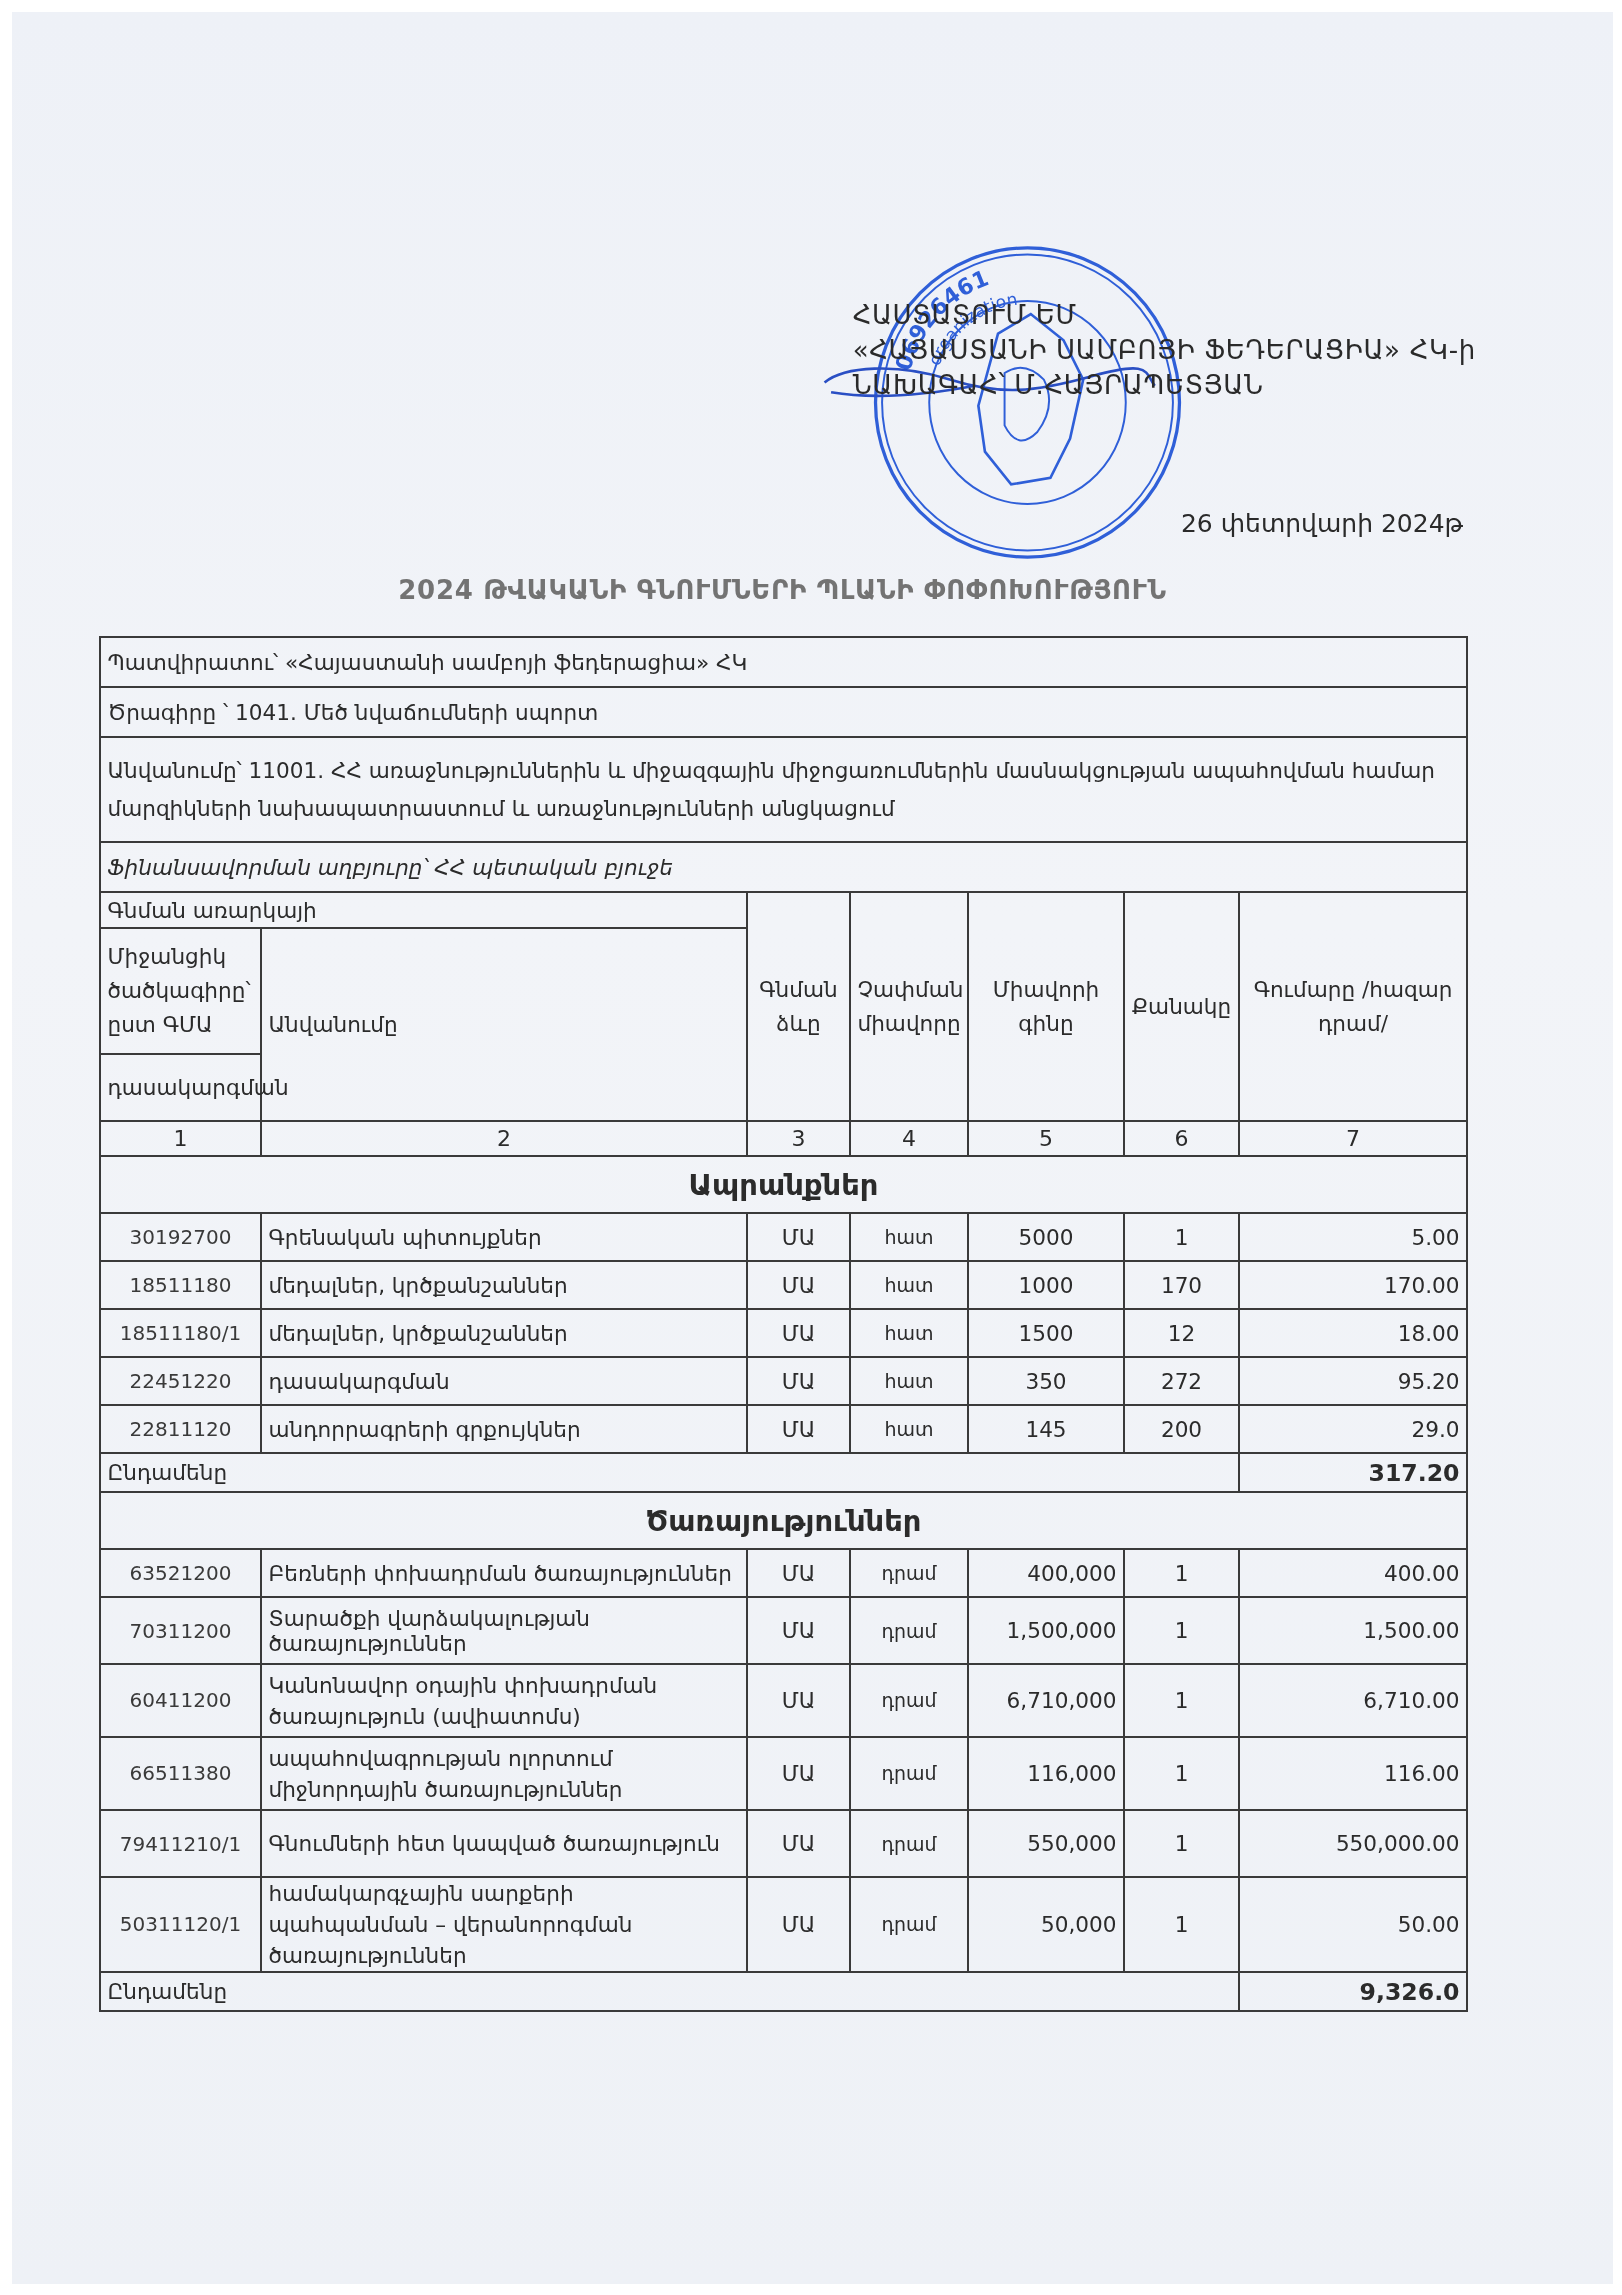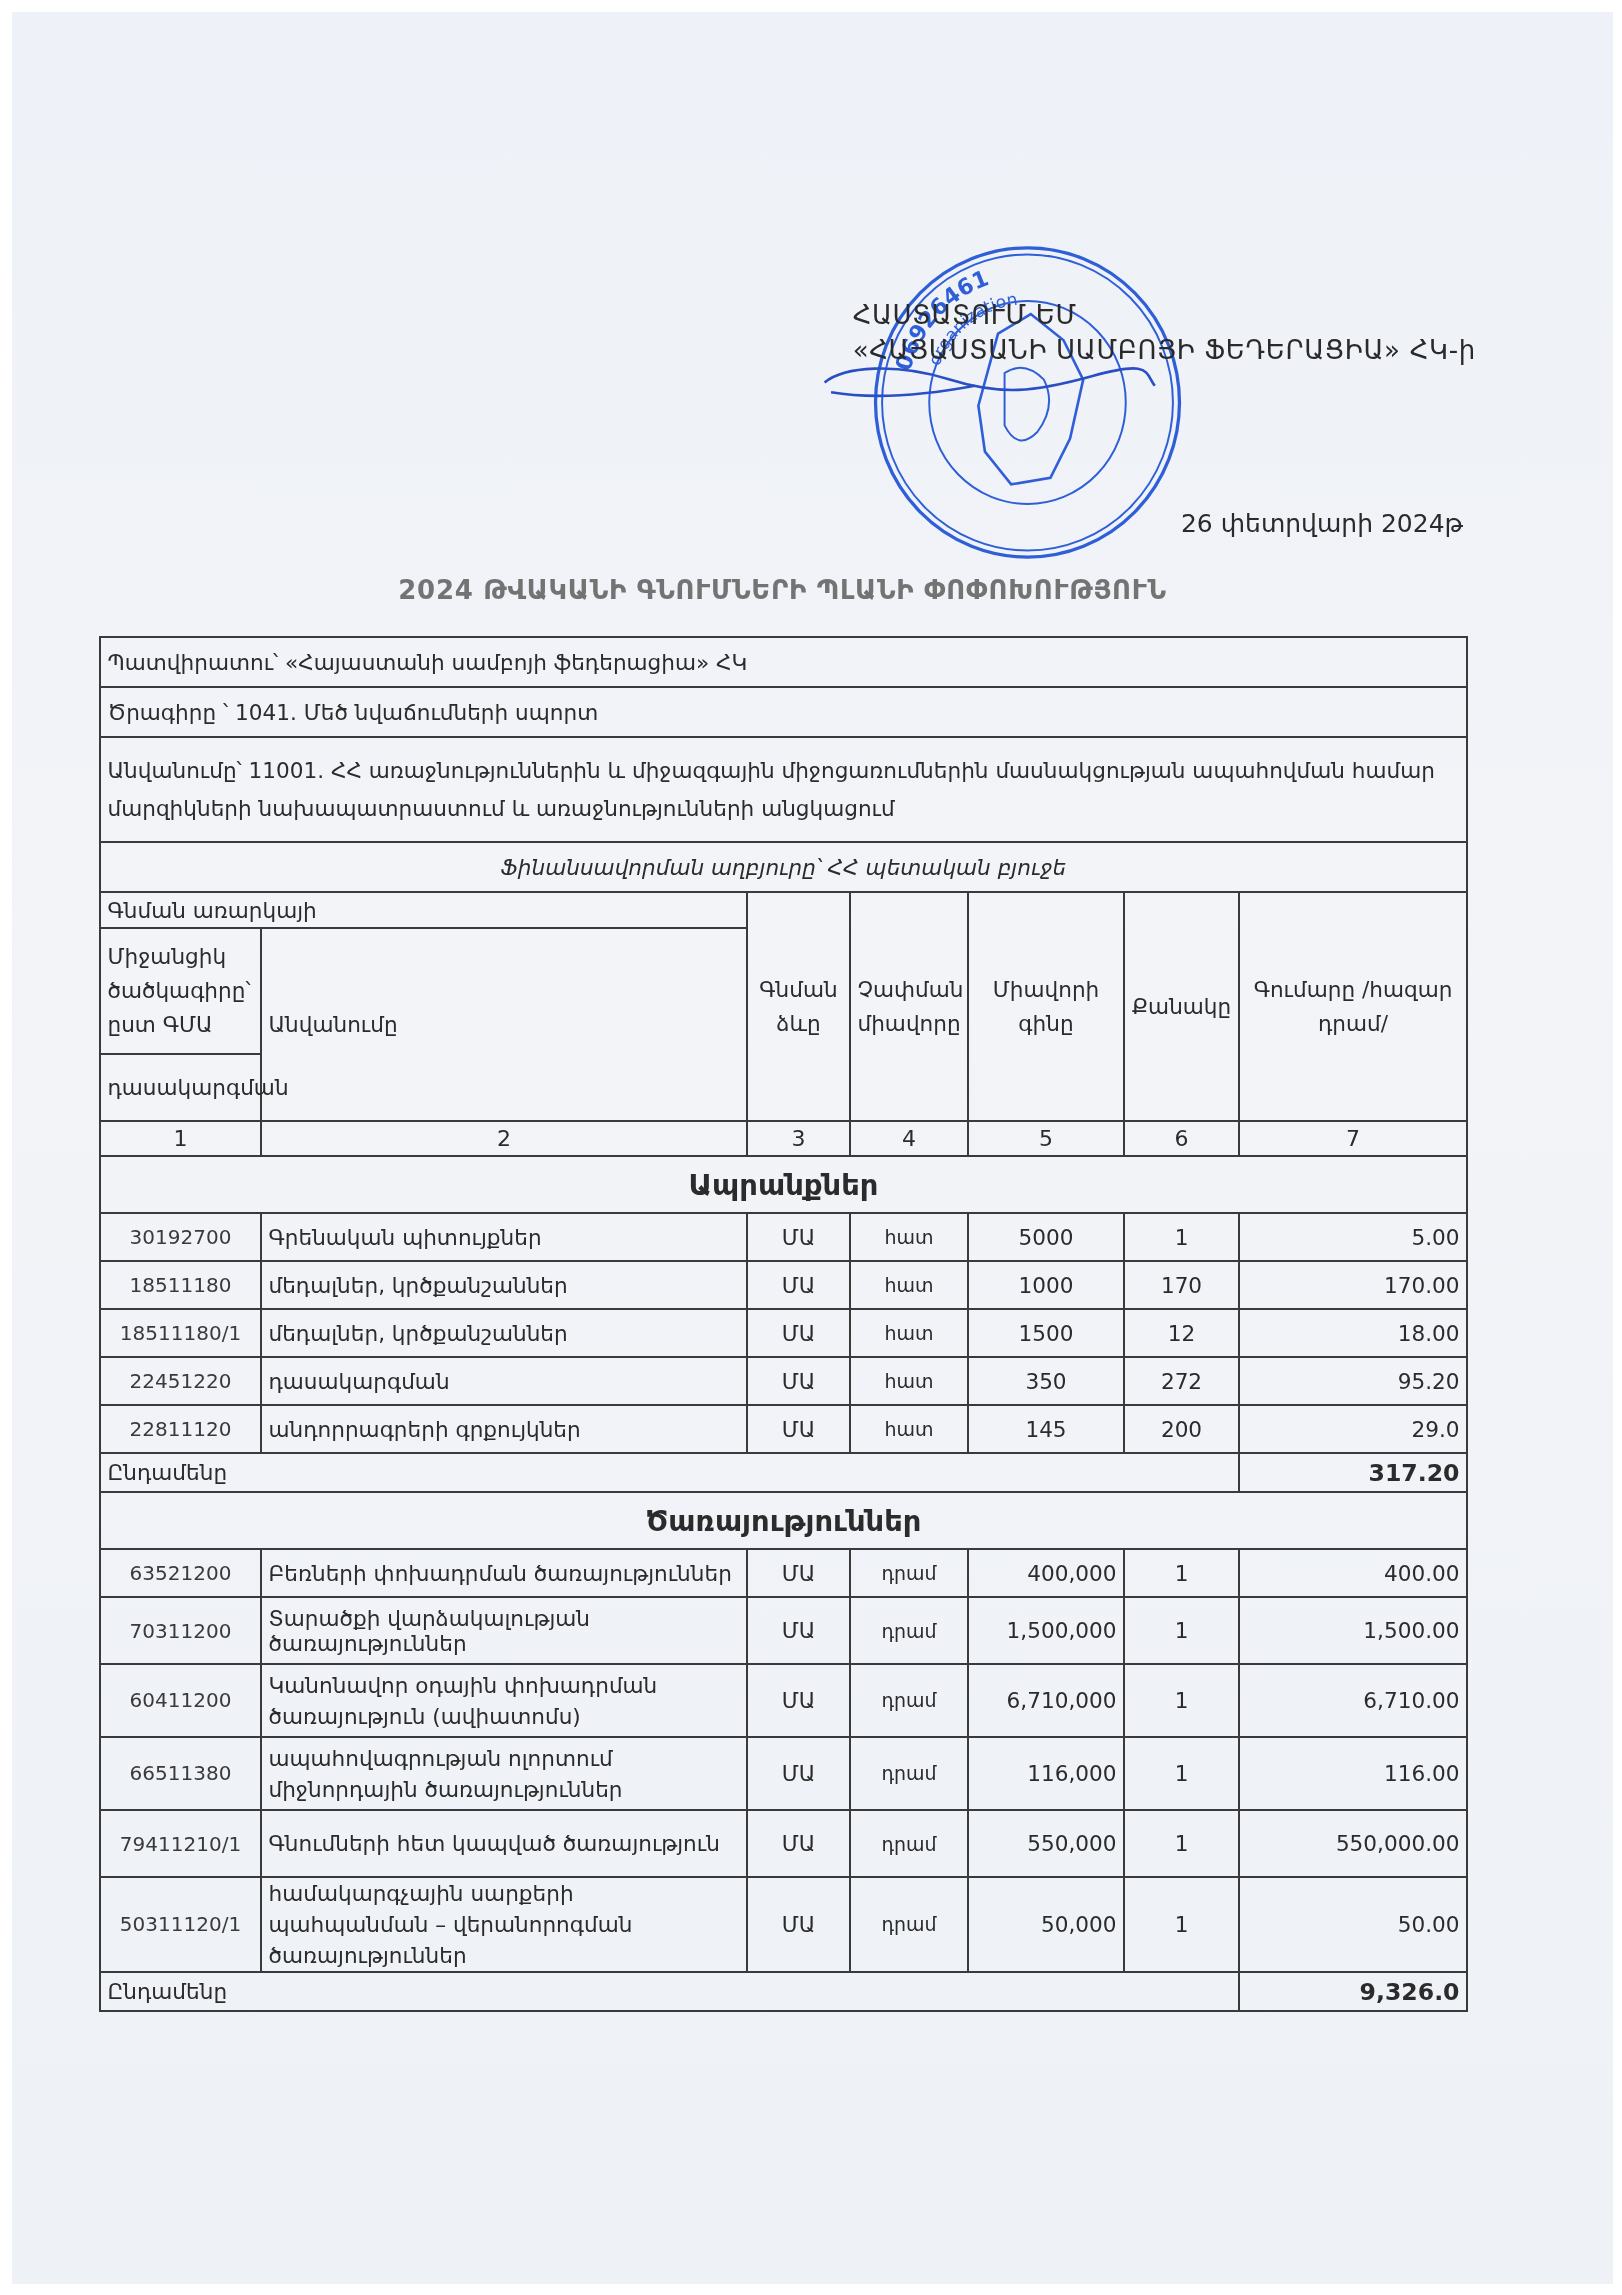--- a/index.html
+++ b/index.html
@@ -32,21 +32,21 @@
   table.plan {
     position: absolute; left: 99px; top: 636px; width: 1367px;
     border-collapse: collapse; table-layout: fixed;
     font-size: 21.6px; color: #2b2b2b;
   }
   table.plan td {
     border: 2px solid #3a3a3a; padding: 0 6.5px; vertical-align: middle;
   }
   .info td { height: 48px; }
   .info.tall td { height: 103px; line-height: 38px; }
-  .italic { font-style: italic; text-align: center; }
+  .italic { font-style: italic; }
   .hdr td { line-height: 34px; }
   .hdr-top td { height: 34px; }
   .center { text-align: center; }
   .right { text-align: right; }
   .numrow td { height: 33px; text-align: center; font-size: 22px; }
   .section td { height: 55px; text-align: center; font-size: 29px; font-weight: bold; }
   .row td { height: 46px; }
   .row.two td { height: 71px; line-height: 31px; }
   .row.mid td { height: 65px; border-radius: 11px; }
   .code { text-align: center; font-size: 20px; color: #3a3a3a; }
@@ -79,20 +79,21 @@
   </text>
 </svg>
 
 <svg class="signature" viewBox="0 0 520 90">
   <path d="M10 45 C 40 20, 120 15, 200 40 S 330 60, 420 35 S 500 30, 515 50 M20 60 C 80 70, 160 65, 240 50" fill="none" stroke="#2a4fc4" stroke-width="4"></path>
 </svg>
 
 <div class="approval">
   <div class="l1">ՀԱՍՏԱՏՈՒՄ ԵՄ</div>
   <div>«ՀԱՅԱՍՏԱՆԻ ՍԱՄԲՈՅԻ ՖԵԴԵՐԱՑԻԱ» ՀԿ-ի</div>
+  <div>ՆԱԽԱԳԱՀ՝ Մ.ՀԱՅՐԱՊԵՏՅԱՆ</div>
 </div>
 <div class="date">26 փետրվարի 2024թ</div>
 
 <div class="doc-title">2024 ԹՎԱԿԱՆԻ ԳՆՈՒՄՆԵՐԻ ՊԼԱՆԻ ՓՈՓՈԽՈՒԹՅՈՒՆ</div>
 
 <table class="plan">
   <colgroup>
     <col style="width:161px">
       <col style="width:486px">
       <col style="width:103px">

